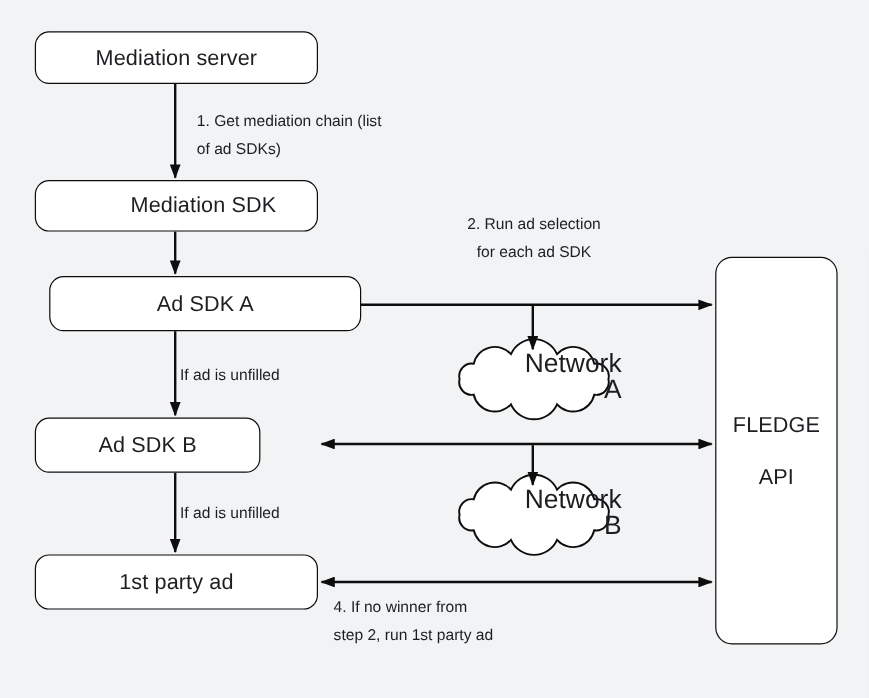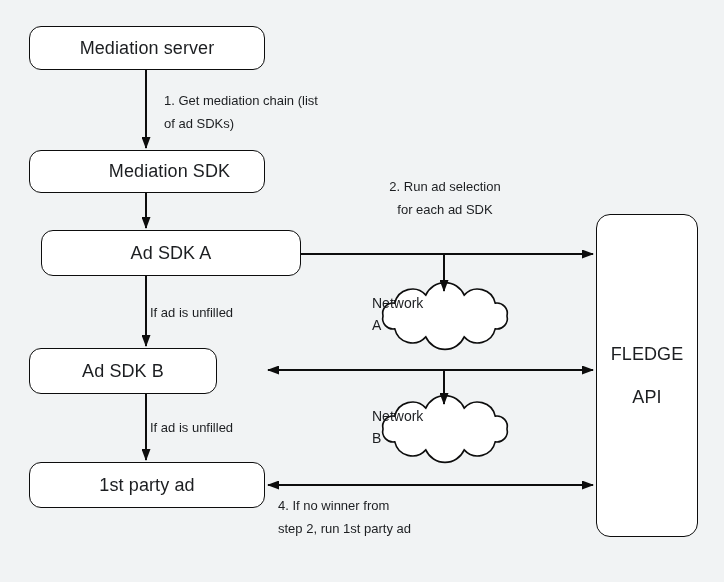--- a/index.html
+++ b/index.html
@@ -37,24 +37,24 @@
   .annotation {
     position: absolute;
     font-size: 13px;
     line-height: 22.5px;
     color: #1c1e21;
     white-space: nowrap;
   }
   .annotation.centered { text-align: center; white-space: normal; }
   .cloud-label {
     position: absolute;
-    font-size: 14px;
+    font-size: 22px;
     line-height: 22px;
     color: #1c1e21;
-    text-align: left;
+    text-align: right;
   }
   svg line { stroke: #0d0d0d; stroke-width: 2; }
   svg .cloud { fill: #ffffff; stroke: #0d0d0d; stroke-width: 1.6; }
   svg .arrhead { fill: #0d0d0d; }
 </style>
 </head>
 <body>
 
 <div class="canvas">
 

